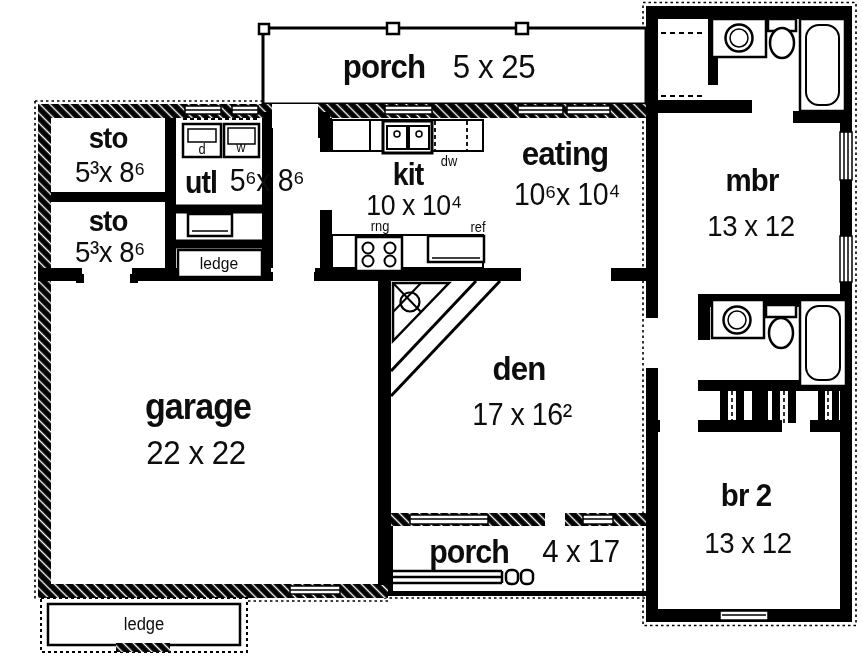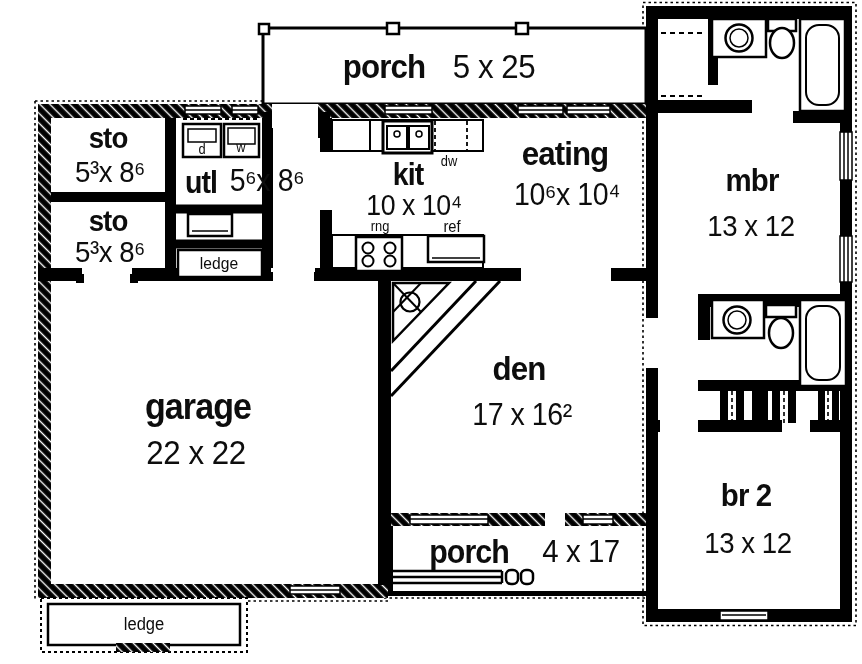--- a/index.html
+++ b/index.html
@@ -259,21 +259,21 @@
   <div class="lbl dims" style="left:267px;top:180px;font-size:31px">5⁶x 8⁶</div>
 
   <div class="lbl small" style="left:202px;top:149px;font-size:14px">d</div>
   <div class="lbl small" style="left:241px;top:147px;font-size:14px">w</div>
   <div class="lbl small" style="left:219px;top:263px;font-size:17px">ledge</div>
 
   <div class="lbl" style="left:408px;top:174px;font-size:31px">kit</div>
   <div class="lbl small" style="left:449px;top:161px;font-size:14px">dw</div>
   <div class="lbl dims" style="left:414px;top:205px;font-size:29px">10 x 10⁴</div>
   <div class="lbl small" style="left:380px;top:226px;font-size:14px">rng</div>
-  <div class="lbl small" style="left:452px;top:227px;font-size:16px">ref</div>
+  <div class="lbl small" style="left:478px;top:227px;font-size:14px">ref</div>
 
   <div class="lbl" style="left:565px;top:153px;font-size:34px">eating</div>
   <div class="lbl dims" style="left:567px;top:194px;font-size:31px">10⁶x 10⁴</div>
 
   <div class="lbl" style="left:752px;top:180px;font-size:32px">mbr</div>
   <div class="lbl dims" style="left:751px;top:226px;font-size:30px">13 x 12</div>
 
   <div class="lbl" style="left:198px;top:406px;font-size:37px">garage</div>
   <div class="lbl dims" style="left:196px;top:452px;font-size:34px">22 x 22</div>
 

